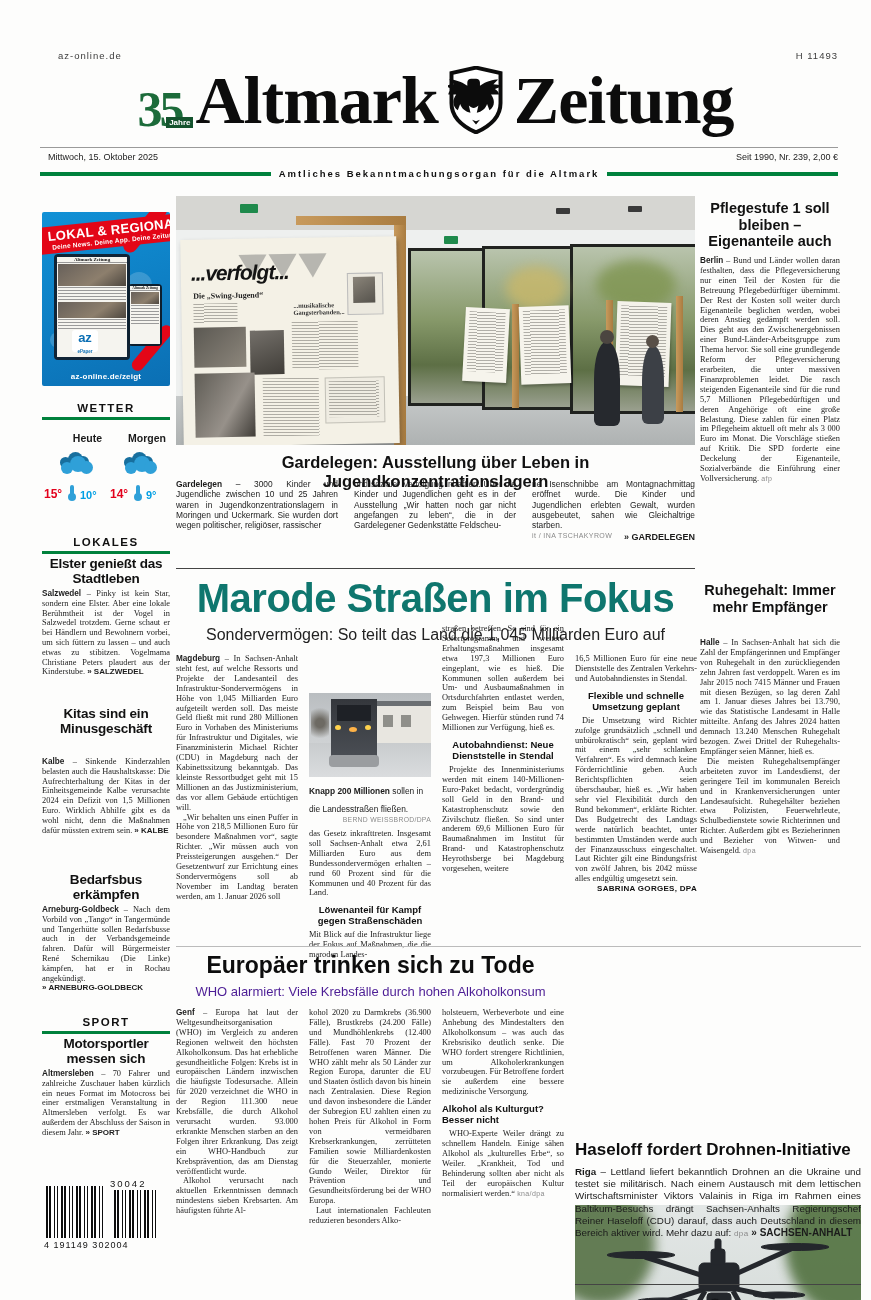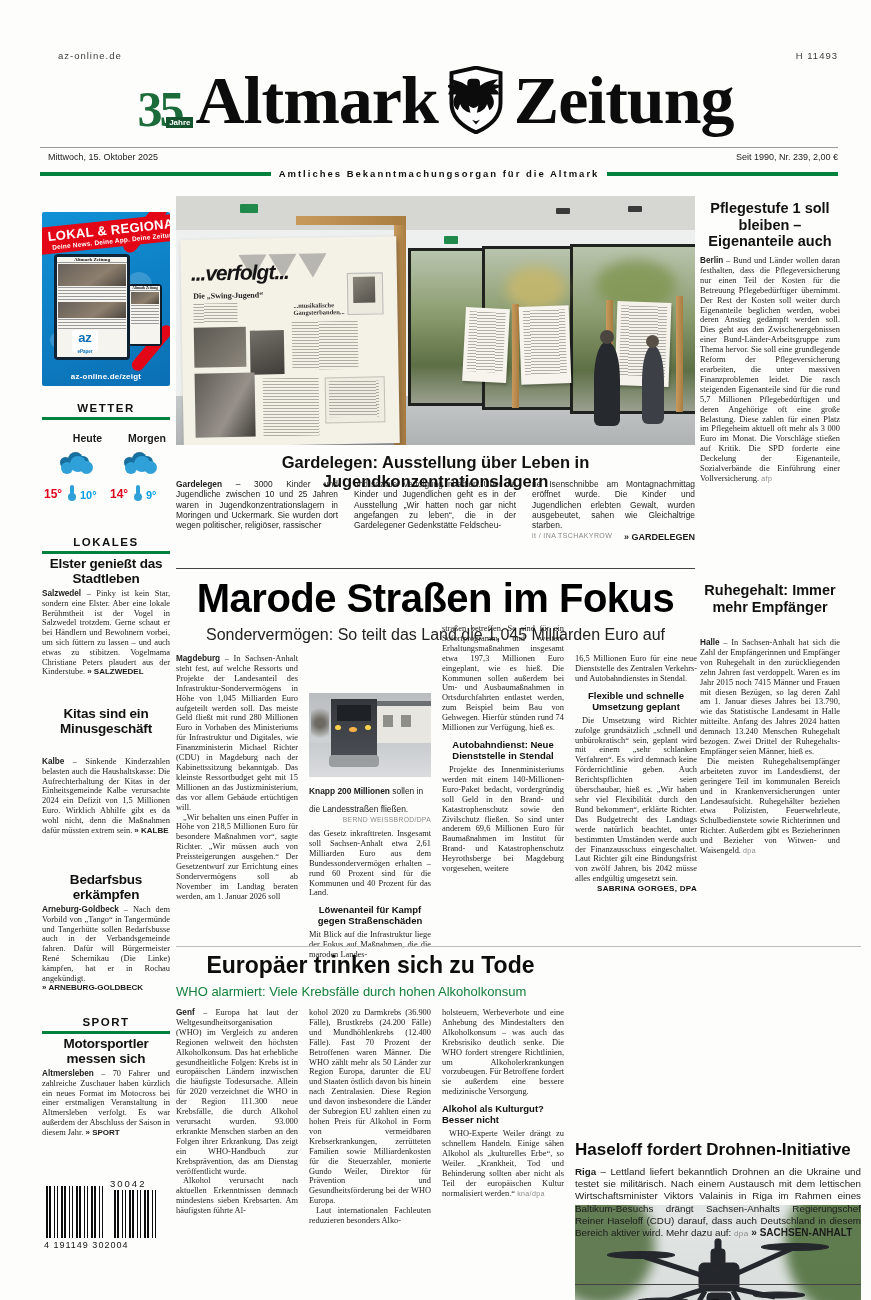--- a/index.html
+++ b/index.html
@@ -24,21 +24,21 @@
   .teastitle{font:bold 13.5px/15px "Liberation Sans",sans-serif;text-align:center;color:#111;letter-spacing:-.2px}
   .teaser{font:8.4px/9.8px "Liberation Serif",serif;text-align:justify;color:#1c1c1c}
   .dl{font-family:"Liberation Sans",sans-serif;font-weight:bold;font-size:8.2px}
   .jump{font:bold 8px "Liberation Sans",sans-serif;white-space:nowrap}
   .credit{font:7px "Liberation Sans",sans-serif;color:#8a8a8a;letter-spacing:.4px}
   .colsub{font:bold 9.5px/11px "Liberation Sans",sans-serif;text-align:center;margin:6px 0 4px;color:#111}
   .bodytxt{font:8.4px/9.9px "Liberation Serif",serif;text-align:justify;color:#1c1c1c}
   .bodytxt p{margin:0}
   .bodytxt p+p{text-indent:7px}
   .capttxt{font:8.4px/10.3px "Liberation Sans",sans-serif;text-align:justify;color:#1b1b1b}
-  .bigtitle{font:bold 40px/40px "Liberation Sans",sans-serif;text-align:center;color:#000000;letter-spacing:-.5px}
+  .bigtitle{font:bold 40px/40px "Liberation Sans",sans-serif;text-align:center;color:#0f766e;letter-spacing:-.5px}
   .subtitle{font:16px "Liberation Sans",sans-serif;text-align:center;color:#222}
   .rcoltitle{font:bold 14.5px/16.5px "Liberation Sans",sans-serif;text-align:center;color:#111}
   .capthead{font:bold 16.5px "Liberation Sans",sans-serif;text-align:center;color:#111}
   
   .wlabel{font:bold 10.5px "Liberation Sans",sans-serif;text-align:right}
   .thi{font:bold 12px "Liberation Sans",sans-serif;color:#e3001b}
   .tlo{font:bold 11px "Liberation Sans",sans-serif;color:#009fe3}
   .cloudback,.cloudfront{position:absolute;border-radius:50%}
   .cloudback{width:15px;height:15px;background:#176f9e}
   .cloudback::before,.cloudback::after{content:"";position:absolute;border-radius:50%;background:inherit}
@@ -334,21 +334,21 @@
 </div>
 
 <div class="abs rcoltitle" style="left:700px;top:582px;width:140px">Ruhegehalt: Immer mehr Empfänger</div>
 <div class="abs bodytxt clip" style="left:700px;top:638px;width:140px;height:312px">
   <p><span class="dl">Halle</span> <span>– In Sachsen-Anhalt hat sich die Zahl der Empfängerinnen und Empfänger von Ruhegehalt in den zurückliegenden zehn Jahren fast verdoppelt. Waren es im Jahr 2015 noch 7415 Männer und Frauen mit diesen Bezügen, so lag deren Zahl am 1. Januar dieses Jahres bei 13.790, wie das Statistische Landesamt in Halle mitteilte. Anfang des Jahres 2024 hatten demnach 13.240 Menschen Ruhegehalt bezogen. Zwei Drittel der Ruhegehalts-Empfänger seien Männer, hieß es.</span></p>
   <p><span>Die meisten Ruhegehaltsempfänger arbeiteten zuvor im Landesdienst, der geringere Teil im kommunalen Bereich und in Krankenversicherungen unter Landesaufsicht. Ruhegehälter beziehen etwa Polizisten, Feuerwehrleute, Schulbedienstete sowie Richterinnen und Richter. Außerdem gibt es Bezieherinnen und Bezieher von Witwen- und Waisengeld.</span> <span class="credit">dpa</span></p>
 </div>
 
 <div class="abs rule-light" style="left:176px;top:946px;width:685px"></div>
 <div class="abs" style="left:176px;top:952px;width:389px;font:bold 23px 'Liberation Sans',sans-serif;text-align:center;color:#0d0d0d">Europäer trinken sich zu Tode</div>
-<div class="abs" style="left:176px;top:984px;width:389px;font:13px 'Liberation Sans',sans-serif;color:#15803d">WHO alarmiert: Viele Krebsfälle durch hohen Alkoholkonsum</div>
+<div class="abs" style="left:176px;top:984px;width:389px;font:13px 'Liberation Sans',sans-serif;text-align:center;color:#4c1d95">WHO alarmiert: Viele Krebsfälle durch hohen Alkoholkonsum</div>
 
 <div class="abs bodytxt clip" style="left:176px;top:1008px;width:122px;height:288px">
   <p><span class="dl">Genf</span> <span>– Europa hat laut der Weltgesundheitsorganisation (WHO) im Vergleich zu anderen Regionen weltweit den höchsten Alkoholkonsum. Das hat erhebliche gesundheitliche Folgen: Krebs ist in europäischen Ländern inzwischen die häufigste Todesursache. Allein für 2020 verzeichnet die WHO in der Region 111.300 neue Krebsfälle, die durch Alkohol verursacht wurden. 93.000 erkrankte Menschen starben an den Folgen ihrer Erkrankung. Das zeigt ein WHO-Handbuch zur Krebsprävention, das am Dienstag veröffentlicht wurde.</span></p>
   <p>Alkohol verursacht nach aktuellen Erkenntnissen demnach mindestens sieben Krebsarten. Am häufigsten führte Al-</p>
 </div>
 <div class="abs bodytxt clip" style="left:309px;top:1008px;width:122px;height:288px">
   <p>kohol 2020 zu Darmkrebs (36.900 Fälle), Brustkrebs (24.200 Fälle) und Mundhöhlenkrebs (12.400 Fälle). Fast 70 Prozent der Betroffenen waren Männer. Die WHO zählt mehr als 50 Länder zur Region Europa, darunter die EU und Staaten östlich davon bis hinein nach Zentralasien. Diese Region und davon insbesondere die Länder der Subregion EU zahlten einen zu hohen Preis für Alkohol in Form von vermeidbaren Krebserkrankungen, zerrütteten Familien sowie Milliardenkosten für die Steuerzahler, monierte Gundo Weiler, Direktor für Prävention und Gesundheitsförderung bei der WHO Europa.</p>
   <p>Laut internationalen Fachleuten reduzieren besonders Alko-</p>
 </div>
 <div class="abs bodytxt clip" style="left:442px;top:1008px;width:122px;height:288px">

